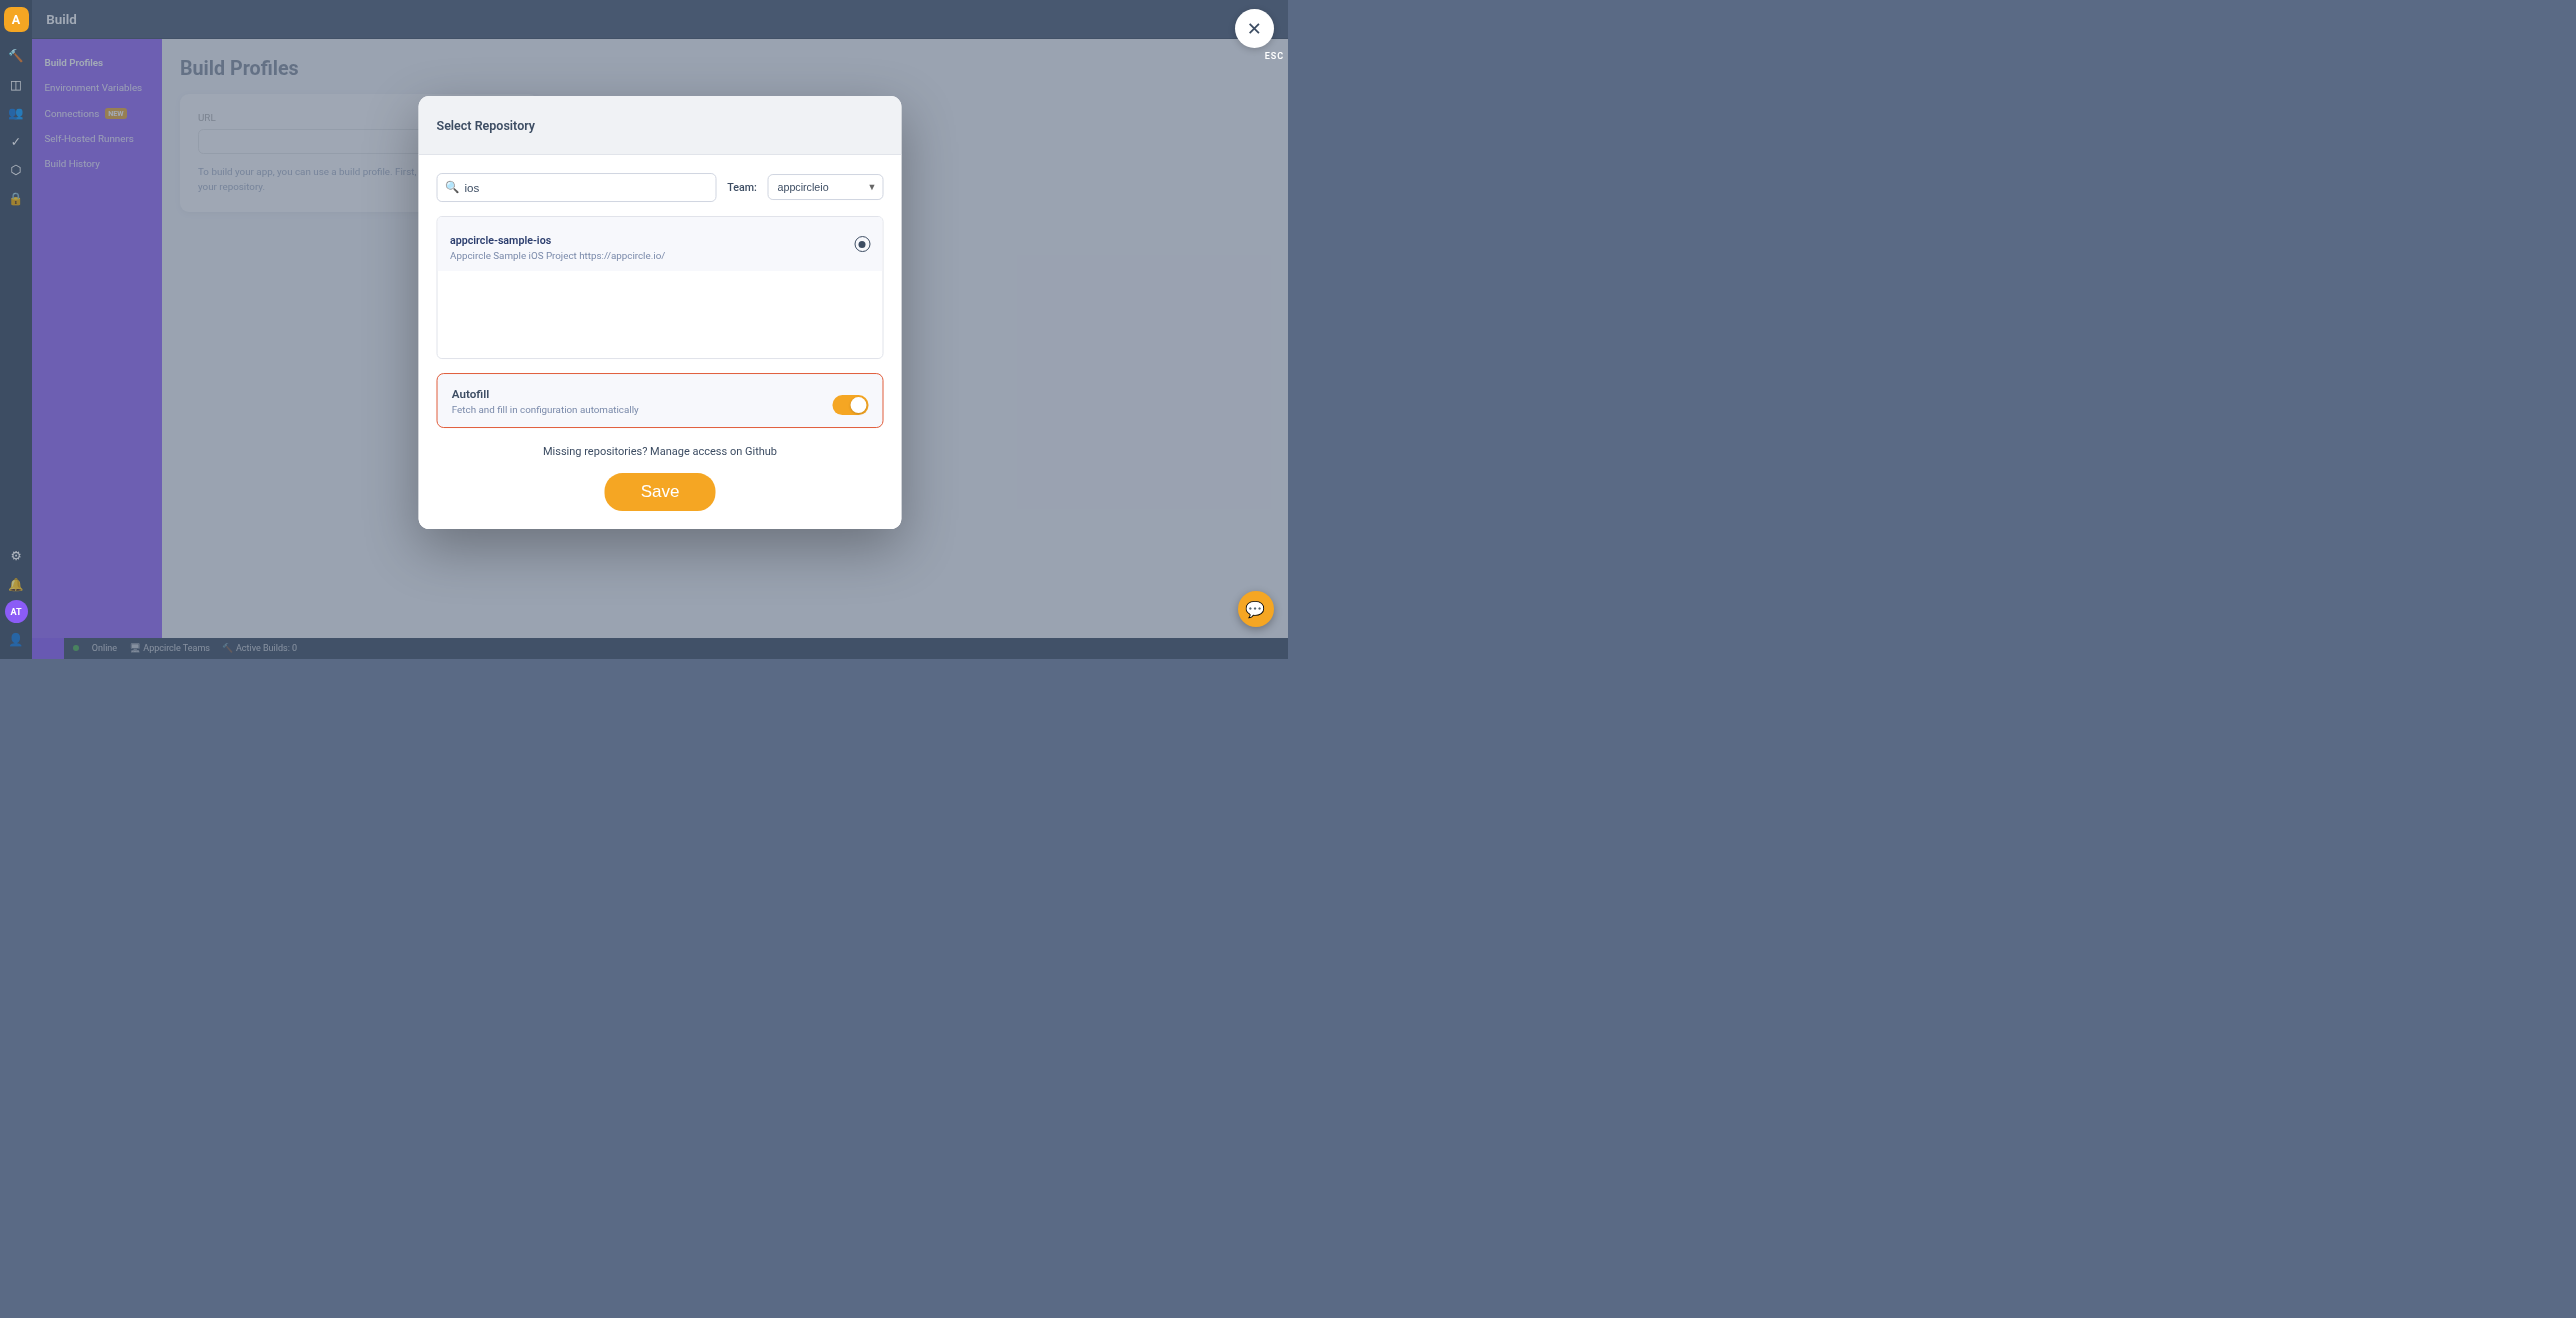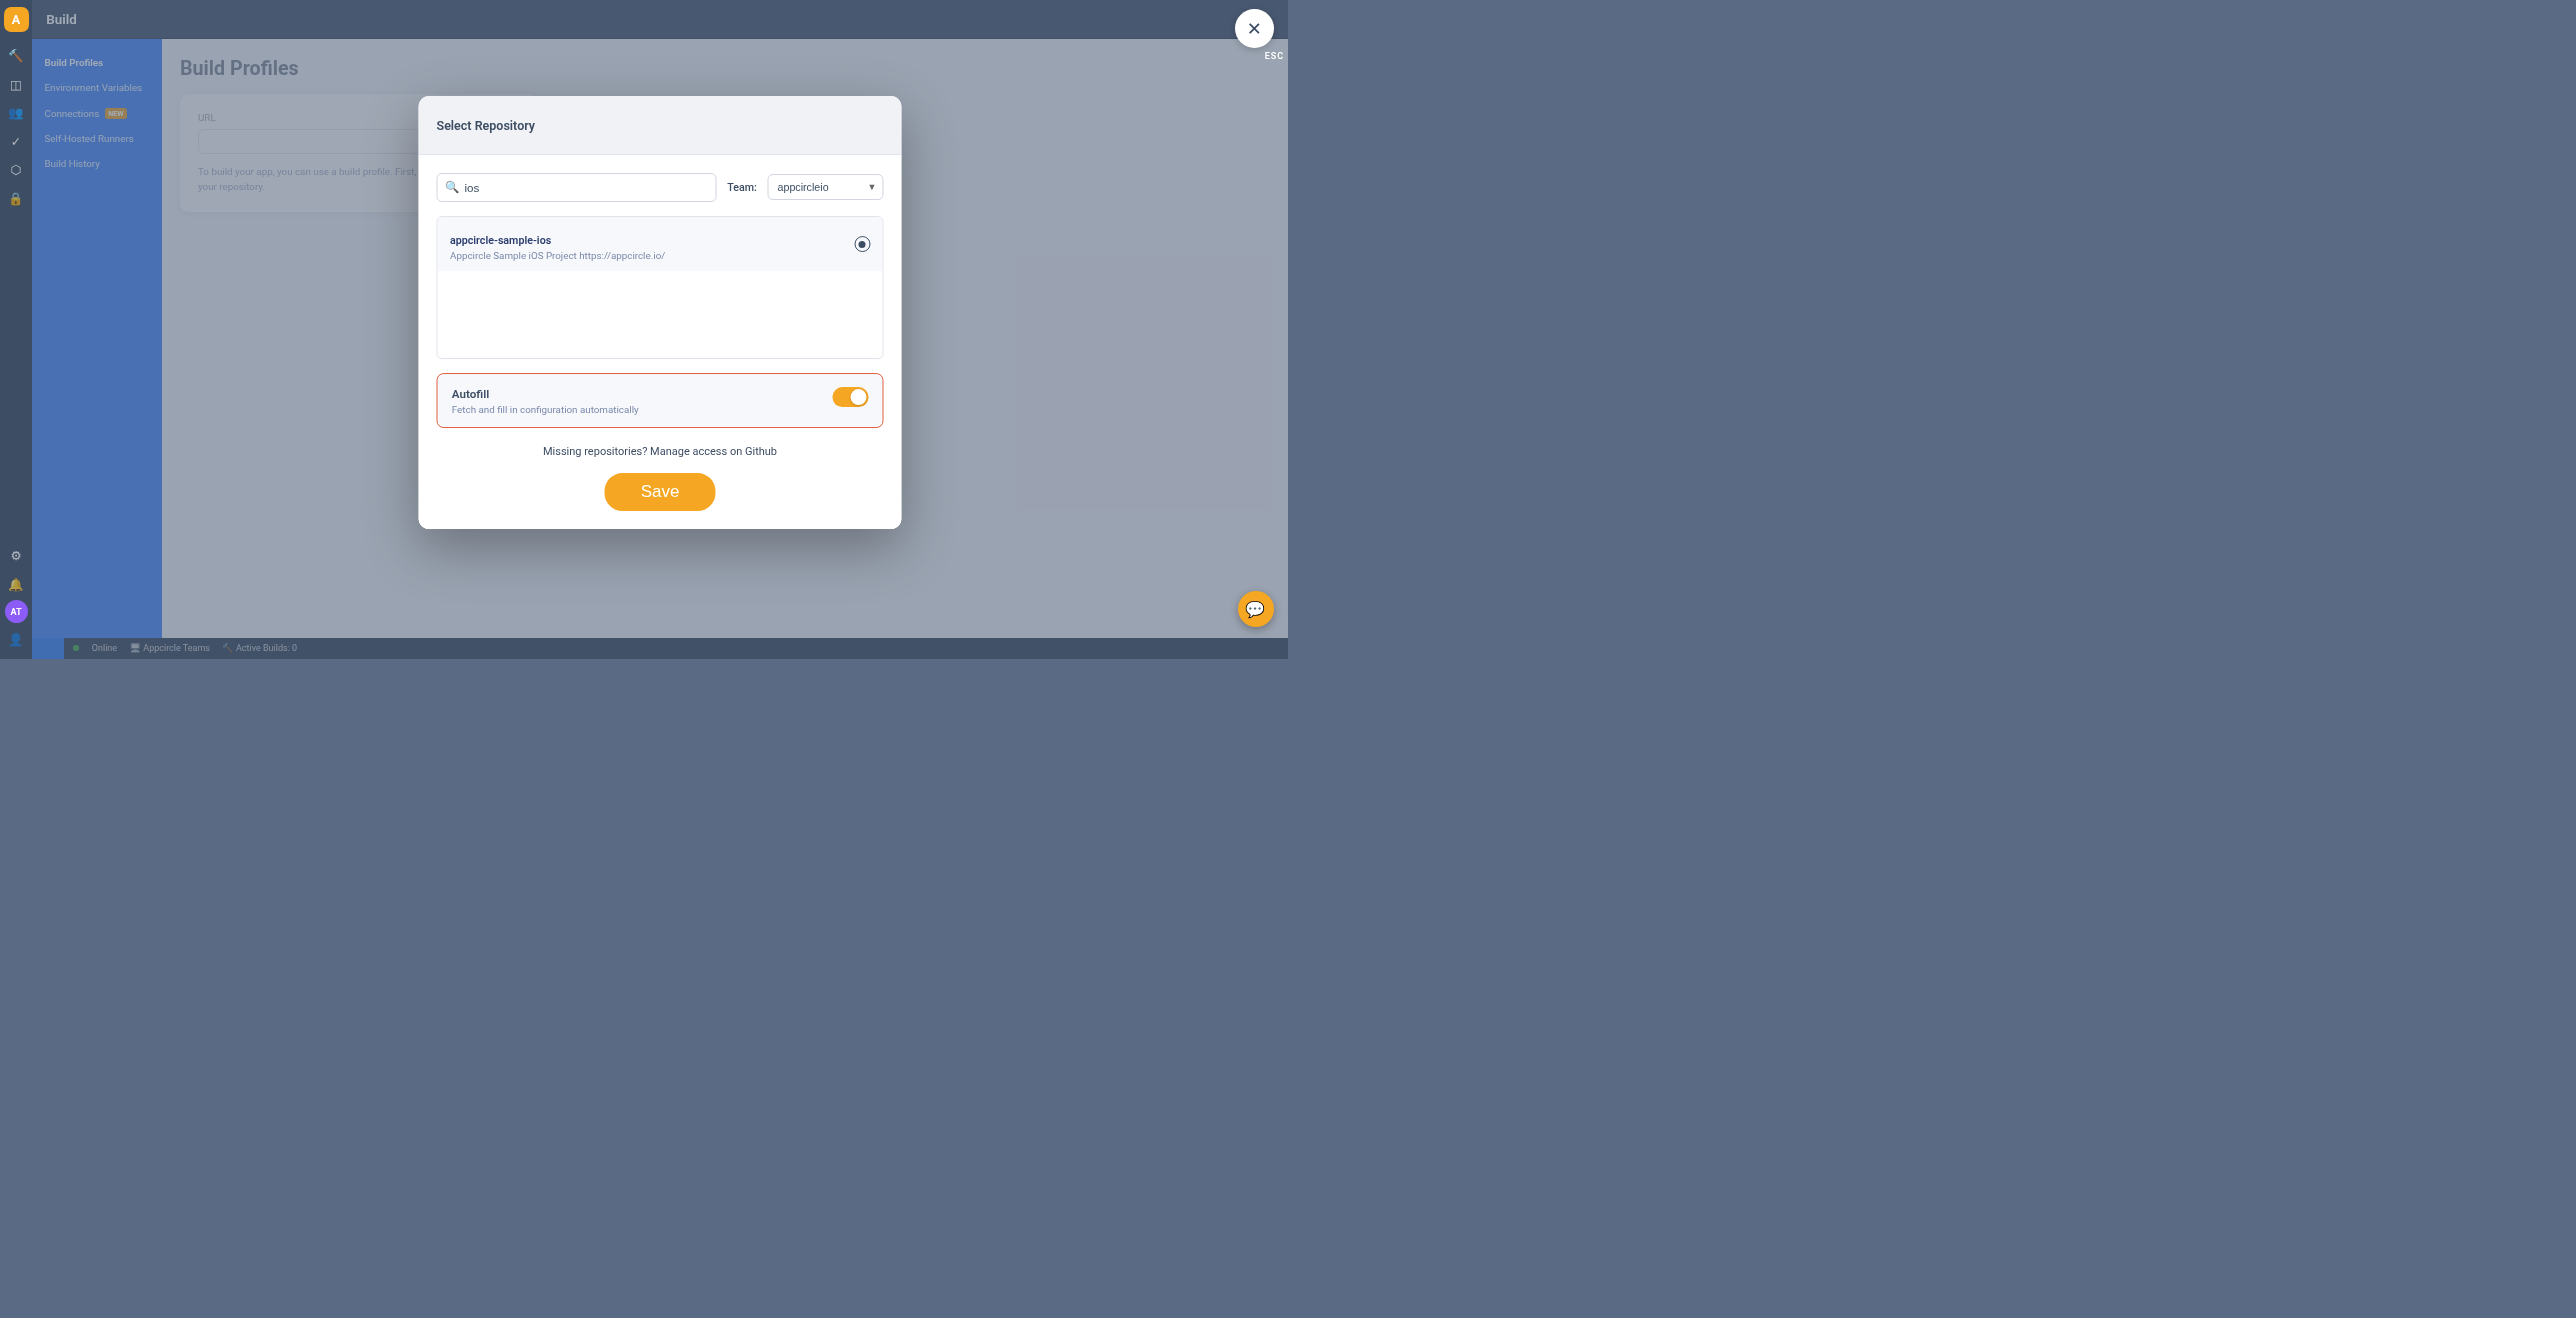--- a/index.html
+++ b/index.html
@@ -48,21 +48,21 @@
       background: #8b5cf6;
       border-radius: 50%;
       display: flex; align-items: center; justify-content: center;
       color: white; font-size: 9px; font-weight: bold;
     }
 
     
     .main-area {
       position: absolute;
       left: 32px; top: 0; right: 0; bottom: 0;
-      background: #3b82f6;
+      background: #8b5cf6;
     }
 
     
     .top-header {
       height: 39px;
       background: #4a5a73;
       display: flex;
       align-items: center;
       padding: 0 14.3px;
       border-bottom: 0.9px solid rgba(0,0,0,0.15);
@@ -246,21 +246,21 @@
       border-radius: 50%;
     }
 
     
     .autofill-section {
       border: 1.8px solid #e05c3a;
       border-radius: 7.2px;
       padding: 12.5px 14.3px;
       background: #f7f8fc;
       display: flex;
-      align-items: flex-start;
+      align-items: flex-end;
       justify-content: space-between;
       margin-bottom: 14.3px;
     }
     .autofill-info .autofill-title {
       font-size: 11.6px;
       font-weight: 600;
       color: #3d4d63;
       margin-bottom: 2.7px;
     }
     .autofill-info .autofill-desc {

